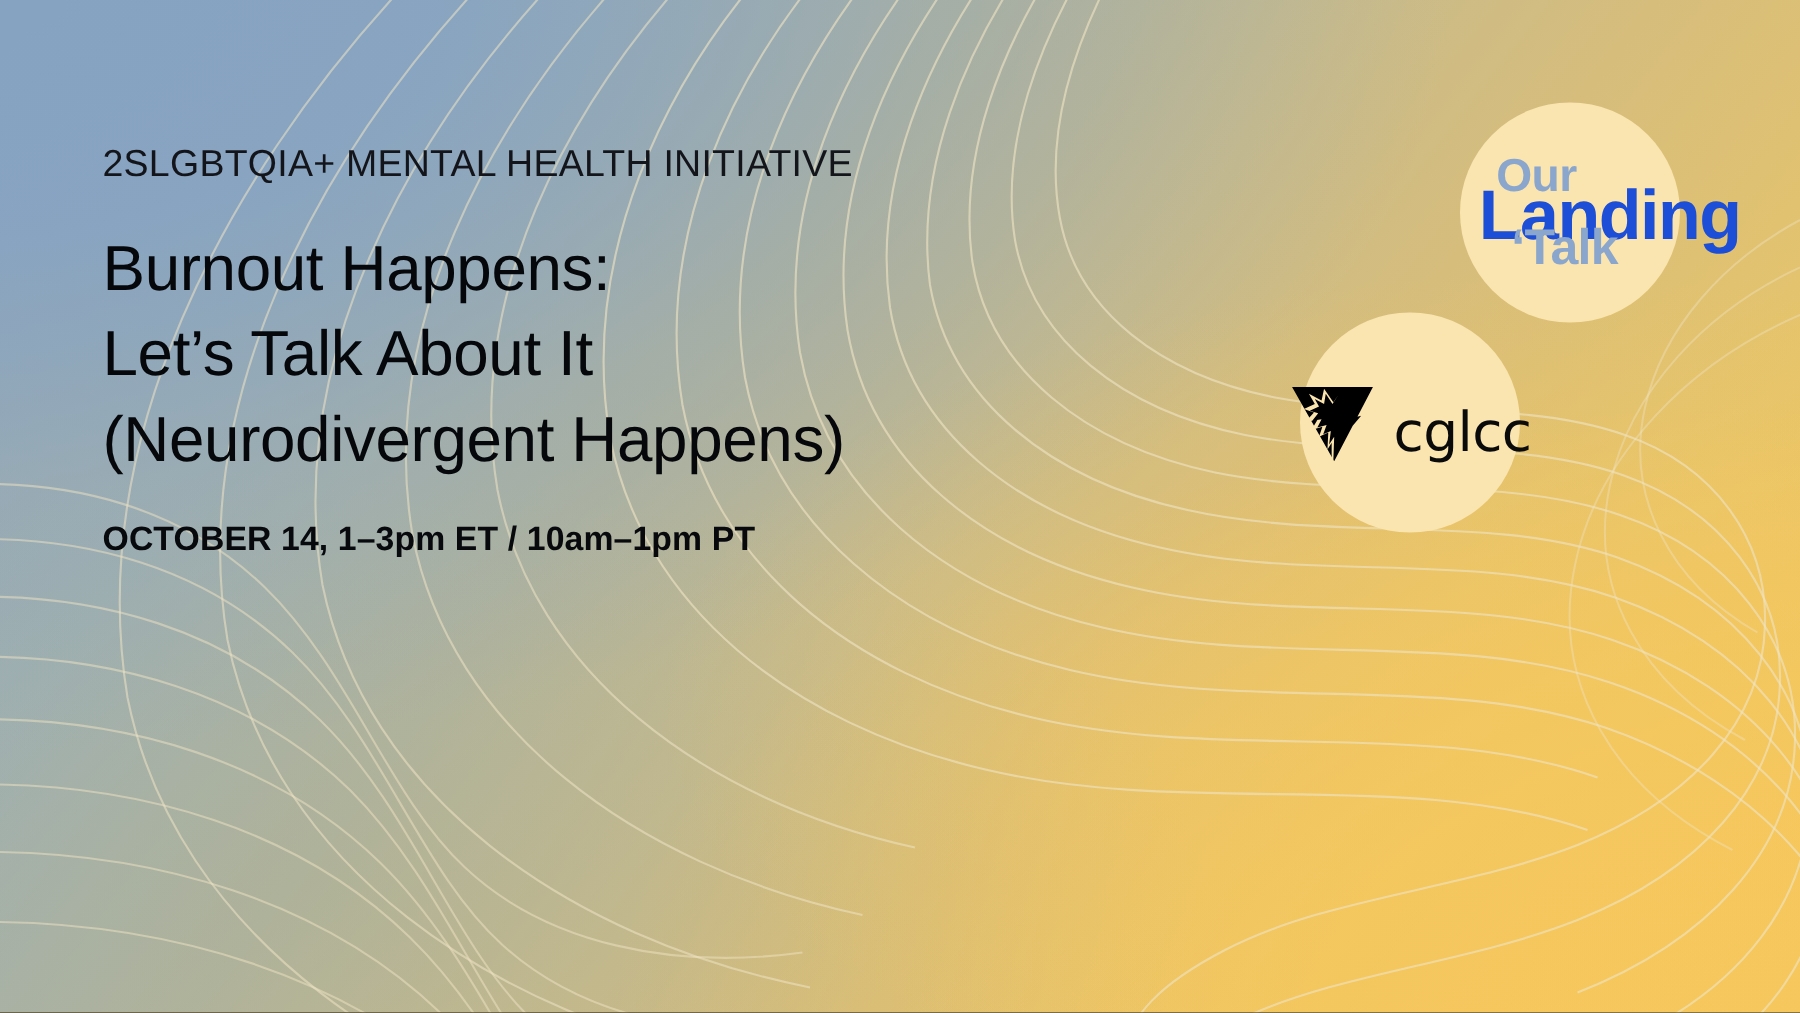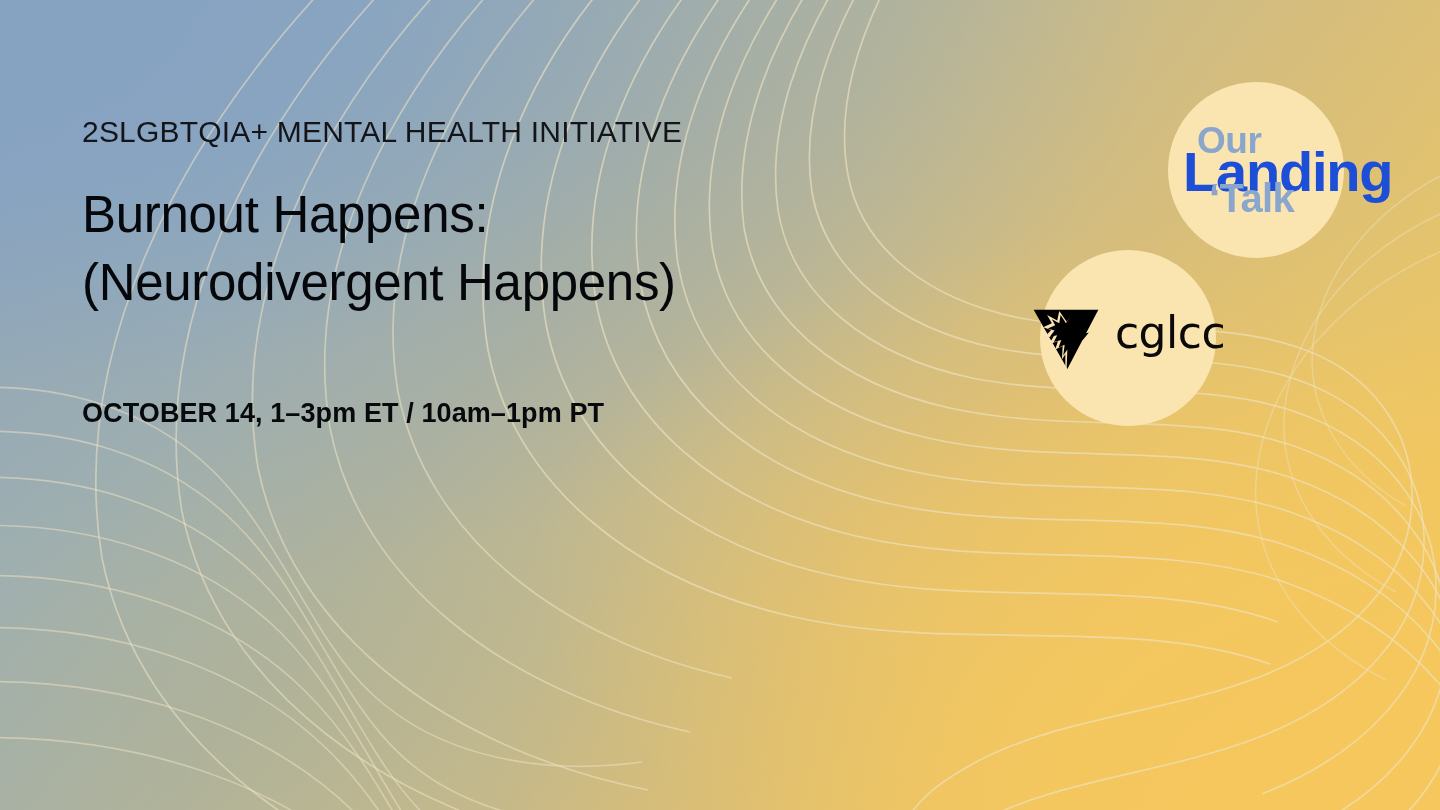--- a/index.html
+++ b/index.html
@@ -66,21 +66,21 @@
     width: 860px;
     font-size: 51px;
     font-weight: 400;
     line-height: 1.34;
     color: #05070b;
     letter-spacing: -0.3px;
   }
   .headline .hl-line { display: block; }
   .datetime {
     position: absolute;
-    top: 398px;
+    top: 416px;
     left: 0;
     font-size: 27px;
     font-weight: 700;
     color: #07090d;
     letter-spacing: 0.1px;
     white-space: nowrap;
   }
   .body-copy {
     position: absolute;
     top: 492px;
@@ -146,21 +146,21 @@
     top: 56px;
     font-size: 40px;
     font-weight: 700;
     color: #8aa6cc;
     letter-spacing: -0.6px;
   }
 
   
   .cglcc-mark {
     display: flex;
-    align-items: flex-start;
+    align-items: flex-end;
     gap: 18px;
     height: 62px;
   }
   .cglcc-leaf { width: 70px; height: 62px; display: block; }
   .cglcc-text {
     font-size: 44px;
     font-weight: 500;
     color: #0a0a0a;
     letter-spacing: -0.5px;
     font-family: "DejaVu Sans", sans-serif;
@@ -226,20 +226,21 @@
       </g>
     </svg>
   </div>
 
   <div class="content">
 
     <div class="eyebrow">2SLGBTQIA+ MENTAL HEALTH INITIATIVE</div>
 
     <div class="headline">
       <span class="hl-line">Burnout Happens:</span>
+      <span class="hl-line">Let’s Talk About It</span>
       <span class="hl-line">(Neurodivergent Happens)</span>
     </div>
 
     <div class="datetime">OCTOBER 14, 1–3pm ET / 10am–1pm PT</div>
 
   </div>
 
   <div class="badge badge-olp">
     <div class="olp-mark">
       <span class="olp-our">Our</span>

